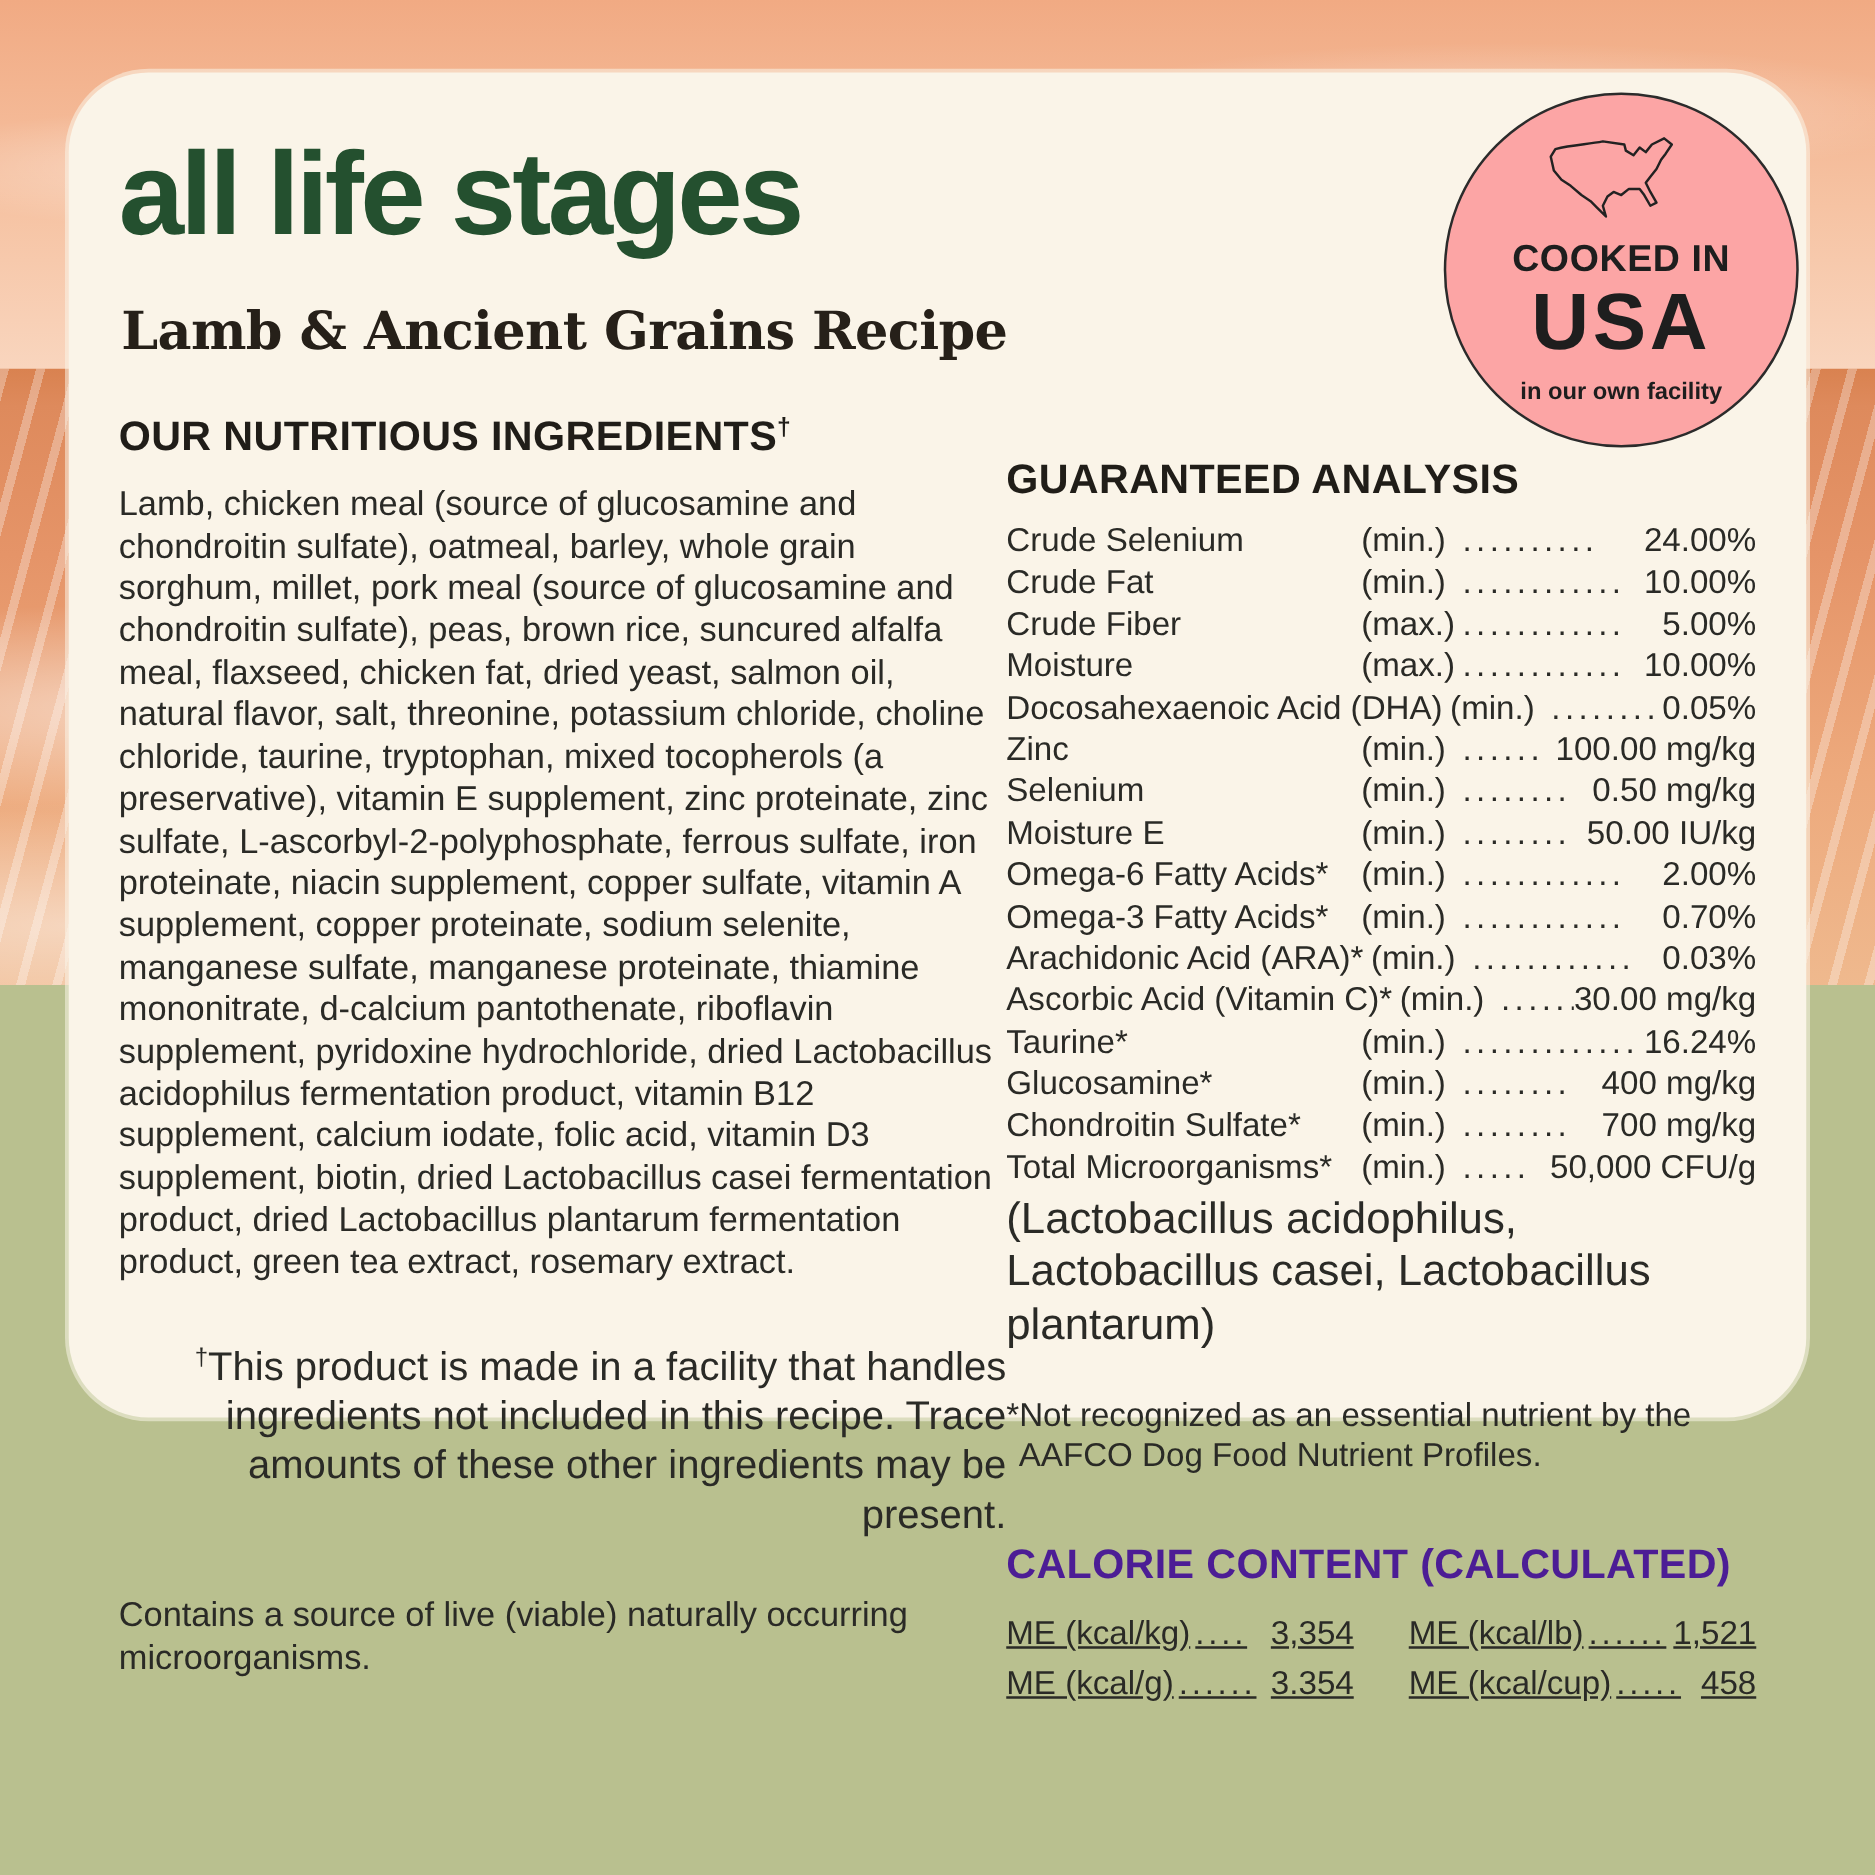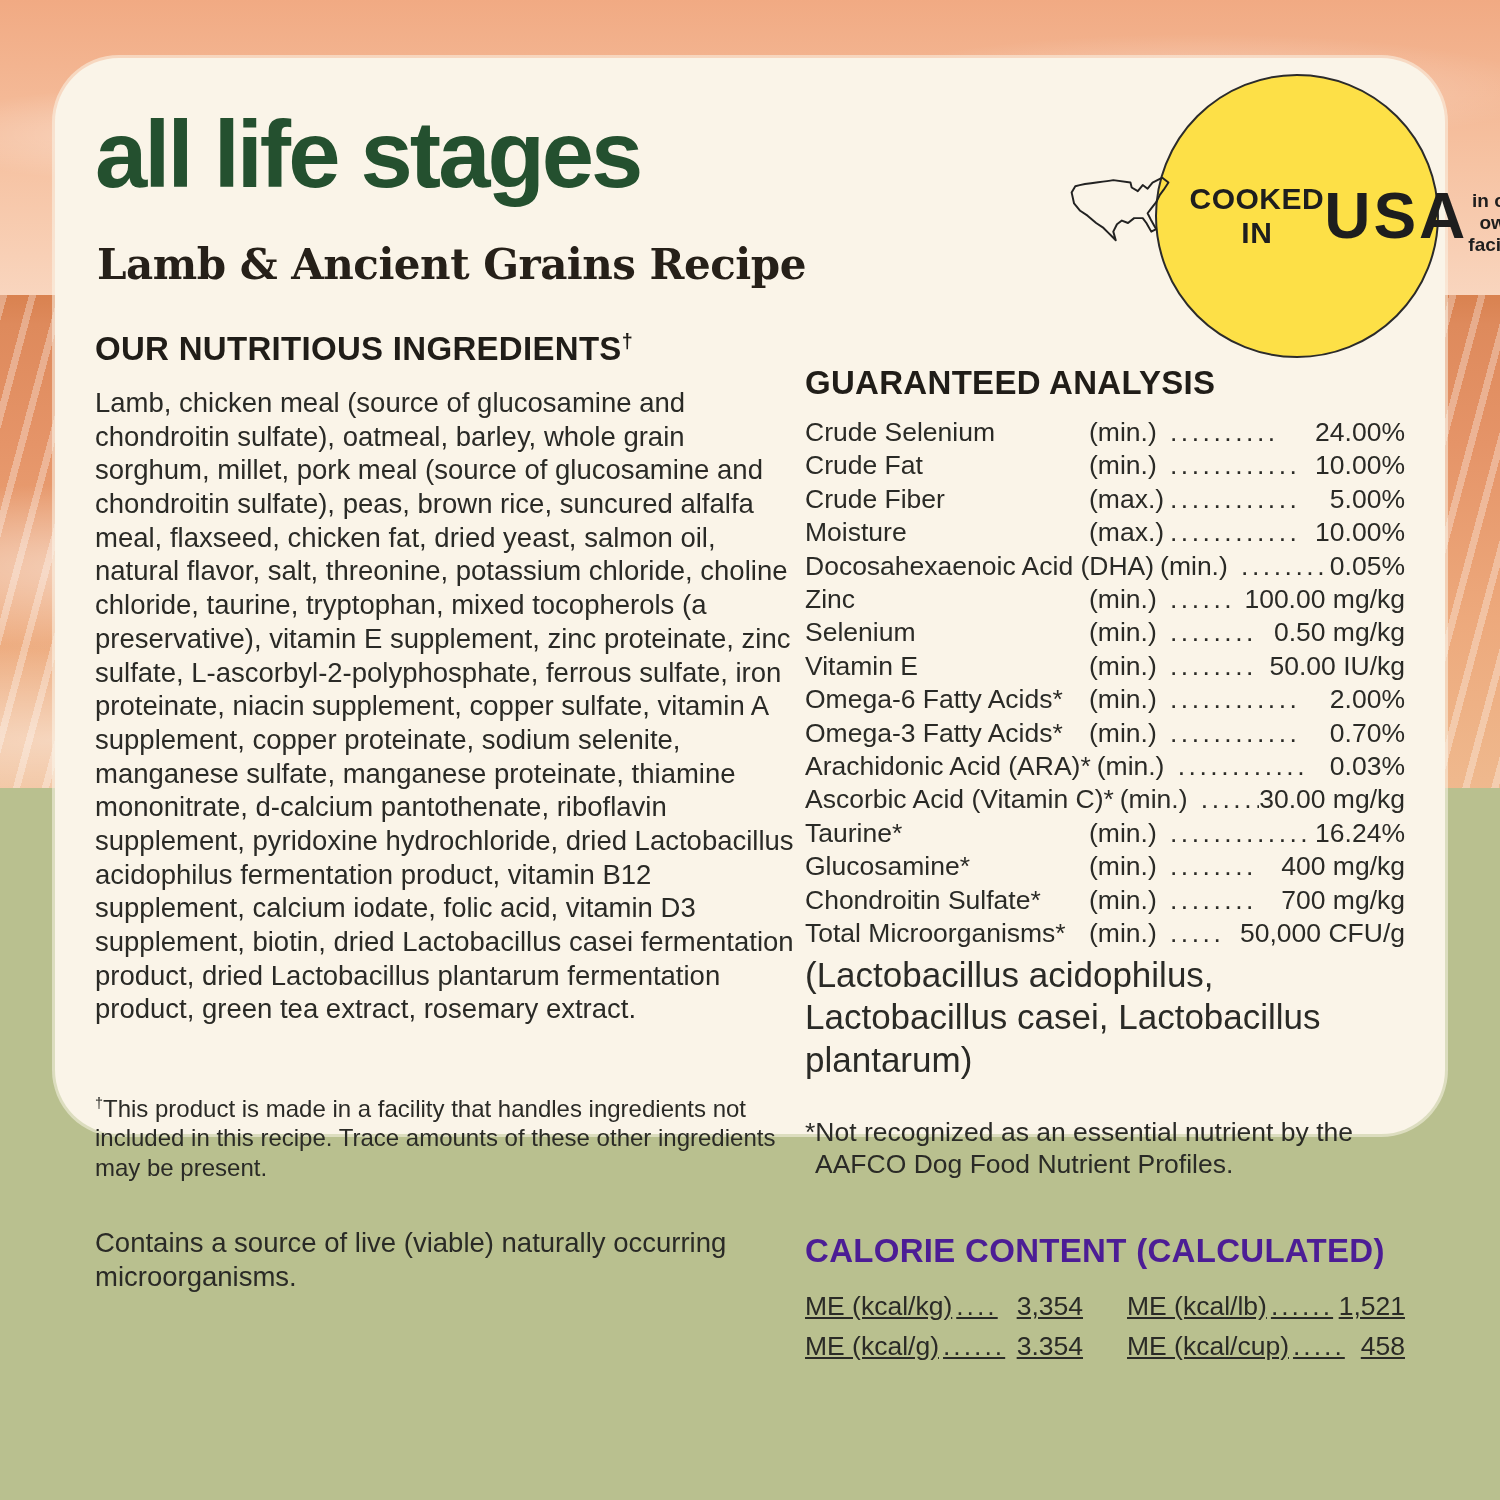--- a/index.html
+++ b/index.html
@@ -51,42 +51,42 @@
     font-family:"DejaVu Serif", serif;
     font-weight:bold; font-size:42px; line-height:1.2;
     letter-spacing:-0.5px; color:#262019;
   }
 
   
   .badge {
     position:absolute; left:1100px; top:16px; width:284px; height:284px;
     border-radius:50%;
     border:2px solid #2b2b2b;
-    background:#fde047;
-    display:flex; align-items:center; justify-content:center;
+    background:#fca5a5;
+    display:flex; flex-direction:column; align-items:center; justify-content:center;
     text-align:center; color:#1e1e1e;
   }
   .badge svg { display:block; margin-bottom:8px; }
   .badge-line1 { font-weight:bold; font-size:30px; letter-spacing:0.5px; }
   .badge-line2 { font-weight:900; font-size:64px; line-height:1; letter-spacing:3px; }
   .badge-line3 { font-weight:bold; font-size:19px; margin-top:14px; }
 
   
   .left-col {
     position:absolute; left:40px; top:272px; width:710px;
     color:#2a2a26;
   }
   .section-heading {
     font-weight:bold; font-size:33px; letter-spacing:0.3px; color:#201d18;
   }
   .sup { font-size:60%; vertical-align:super; }
   .body-text {
     margin-top:18px; font-size:27.5px; line-height:1.225; color:#2a2a26;
   }
-  .footnote   { margin-top:68px; font-size:24px; line-height:1.225; }
+  .footnote   { margin-top:48px; font-size:32px; line-height:1.225;text-align:right; }
   .contains-note { margin-top:44px; font-size:27.5px; line-height:1.225; }
 
   
   .right-col {
     position:absolute; left:750px; top:306px; width:600px;
     color:#2a2a26;
   }
   .ga-rows { margin-top:14px; }
   .ga-row { display:flex; align-items:baseline; font-size:26.5px; line-height:33.4px; }
   .ga-label { white-space:nowrap; min-width:284px; padding-right:6px; }
@@ -186,21 +186,21 @@
         </div>
 
         <div class="ga-row">
           <span class="ga-label">Selenium</span>
           <span class="ga-qual">(min.)</span>
           <span class="ga-dots">........</span>
           <span class="ga-value">0.50 mg/kg</span>
         </div>
 
         <div class="ga-row">
-          <span class="ga-label">Vitamin E</span>
+          <span class="ga-label">Moisture E</span>
           <span class="ga-qual">(min.)</span>
           <span class="ga-dots">........</span>
           <span class="ga-value">50.00 IU/kg</span>
         </div>
 
         <div class="ga-row">
           <span class="ga-label">Omega-6 Fatty Acids*</span>
           <span class="ga-qual">(min.)</span>
           <span class="ga-dots">............</span>
           <span class="ga-value">2.00%</span>

